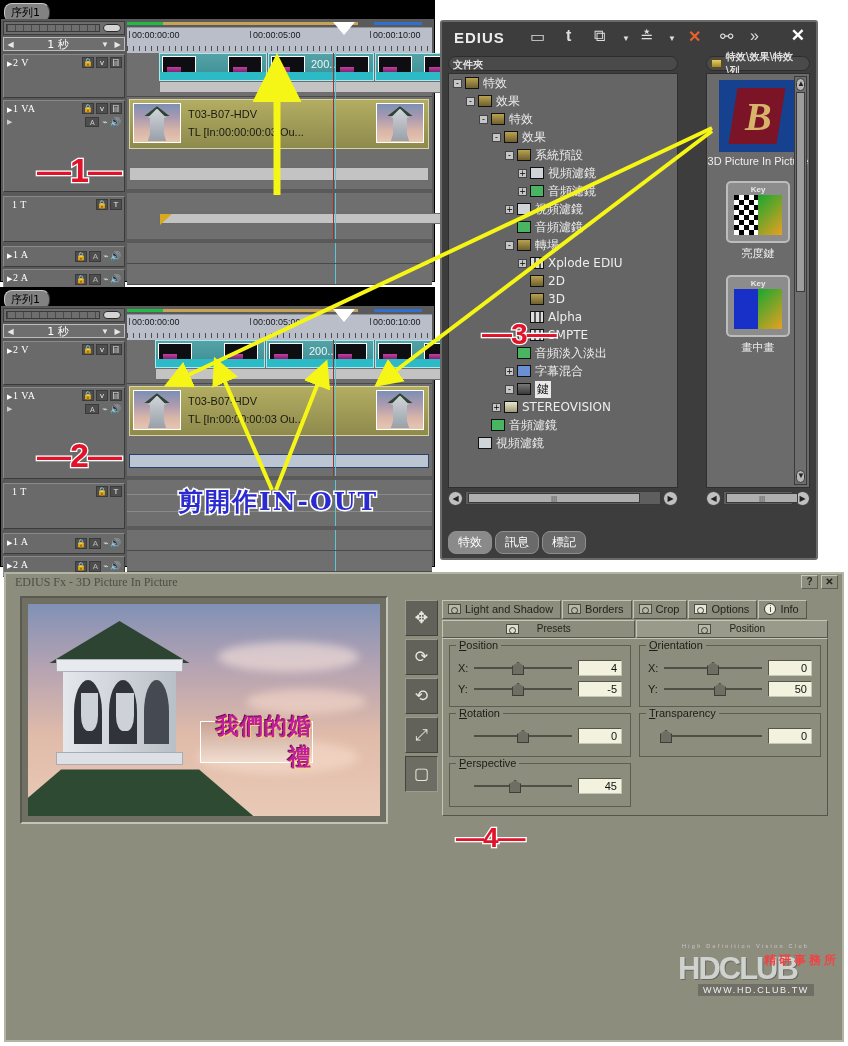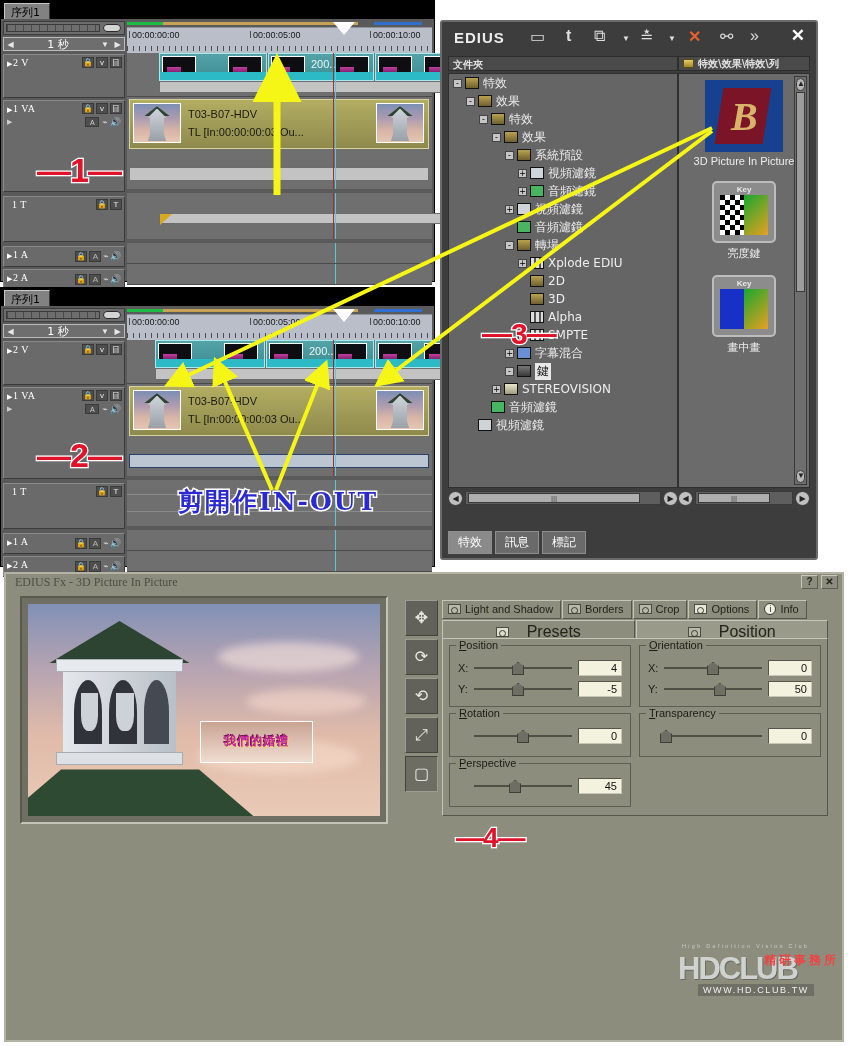--- a/index.html
+++ b/index.html
@@ -167,21 +167,21 @@
   .tn-ico { width:14px;height:12px;margin-right:4px;flex:none;border:1px solid #111;}
   .ic-folder{background:linear-gradient(#b9a24f,#6e6030);}
   .ic-vf{background:#cfd4d8;}
   .ic-af{background:#49b563;}
   .ic-grid{background:repeating-linear-gradient(to right,#ddd 0 3px,#555 3px 5px);}
   .ic-t{background:#6b8fd4;color:#fff;font-size:8px;text-align:center;line-height:10px;}
   .ic-key{background:linear-gradient(#777,#3a3a3a);}
   .ic-stereo{background:linear-gradient(#e9e6cd,#9e9b7d);}
   .tnode.sel .lbl{ background:#e9e9e9; color:#111; padding:0 2px;}
 
-  .previewpane { position:absolute; right:6px; top:34px; width:132px; bottom:52px;}
+  .previewpane { position:absolute; right:6px; top:34px; width:104px; bottom:52px;}
   .pvbox { position:absolute; left:0;right:0;top:17px;bottom:18px;
     background:#6b6b6b; border:1px solid #2f2f2f; overflow:hidden;}
   .pv-item { text-align:center; color:#ededed; font-size:11px; margin-top:6px;}
   .pv-thumb-b { width:78px;height:72px;margin:0 auto; background:#16418f; position:relative;}
   .pv-thumb-b .bshape{position:absolute;left:14px;top:8px;width:48px;height:56px;
     background:#7c1427; transform:skewX(-9deg);}
   .pv-thumb-b .bletter{position:absolute;left:26px;top:13px;color:#d8b46a;
     font-size:40px;font-style:italic;font-weight:bold;font-family:"Liberation Serif",serif;}
   .keythumb { width:64px;height:62px;margin:0 auto; background:#8c8c8c;
     border:2px solid #bcbcbc; border-radius:5px; position:relative;}
@@ -230,21 +230,21 @@
   .tabsarea { position:absolute; left:436px; top:26px; right:14px; height:215px; }
   .tabrow { display:flex; gap:1px; }
   .ftab { background:#8d8d7e; border:1px solid; border-color:#c6c6b6 #55554a #55554a #c6c6b6;
     color:#23231c; font-size:11px; padding:2px 7px 3px 5px; display:flex; align-items:center; gap:4px;}
   .keyico{ width:13px;height:10px; background:#b9b9a8; border:1px solid #4c4c42; display:inline-block;
     position:relative;}
   .keyico:after{content:"";position:absolute;left:2px;top:2px;width:5px;height:5px;
     border:1px solid #3a3a33; border-radius:50%;}
   .ftab2row{display:flex; gap:1px; margin-top:1px;}
   .ftab2{ flex:1; background:#8d8d7e; border:1px solid; border-color:#c6c6b6 #55554a #55554a #c6c6b6;
-    color:#23231c;font-size:16px;padding:2px 0 3px 0; display:flex;align-items:center;
+    color:#23231c;font-size:10px;padding:2px 0 3px 0; display:flex;align-items:center;
     justify-content:center; gap:18px;}
   .ftab2.sel{background:#9a9a8b;}
 
   .panelbody{ position:absolute; left:436px; top:64px; right:14px; height:178px;
     background:#8d8d7e; border:1px solid; border-color:#c6c6b6 #55554a #55554a #c6c6b6;
     padding:6px; display:grid; grid-template-columns:1fr 1fr; gap:6px 8px;
     grid-template-rows: 62px 44px 44px; }
   .grp { border:1px solid #5d5d50; position:relative; padding:14px 8px 4px 8px; }
   .grp:before{ content:""; }
   .grp > .gl { position:absolute; left:6px; top:-7px; background:#8d8d7e; padding:0 3px;
@@ -265,21 +265,21 @@
   .wm .hd{ position:absolute; left:2px; top:9px; font-size:31px; font-weight:bold;
     color:#cfd3cf; letter-spacing:-2px; font-family:"Liberation Sans",sans-serif;
     text-shadow:1px 1px 0 #6a6a62; }
   .wm .cn{ position:absolute; left:88px; top:10px; font-size:12px; color:#ef4444;
     letter-spacing:3px; font-family:"Liberation Sans",sans-serif; font-weight:bold;}
   .wm .url{ position:absolute; left:22px; top:42px; font-size:9px; letter-spacing:1.6px;
     color:#f0f0f0; background:#6f6f66; padding:1px 5px; font-family:"Liberation Sans",sans-serif;}
 
   
   #arrows{ position:absolute; inset:0; pointer-events:none; z-index:25; }
-  .cjk { font-family:"DejaVu Sans", sans-serif; }
+  .cjk { font-family:"DejaVu Sans", sans-serif;border-radius:8px; }
   .cjk-serif { font-family:"DejaVu Serif", serif; }
   .inout {
     position:absolute; left:178px; top:485px; font-size:25px; font-weight:bold;
     color:#2a2ad0; -webkit-text-stroke:3px #ffffff; paint-order: stroke fill;
     font-family:"DejaVu Serif", serif; letter-spacing:2px; z-index:30;
   }
 </style>
 </head>
 <body>
 
@@ -692,20 +692,25 @@
             <div class="pm blank"></div>
             <div class="tn-ico ic-grid"></div>
             <span class="lbl">Alpha</span>
           </div>
           <div class="tnode cjk" style="padding-left: 69px;">
             <div class="pm">+</div>
             <div class="tn-ico ic-grid"></div>
             <span class="lbl">SMPTE</span>
           </div>
           <div class="tnode cjk" style="padding-left: 56px;">
+            <div class="pm blank"></div>
+            <div class="tn-ico ic-af"></div>
+            <span class="lbl">音頻淡入淡出</span>
+          </div>
+          <div class="tnode cjk" style="padding-left: 56px;">
             <div class="pm">+</div>
             <div class="tn-ico ic-t"></div>
             <span class="lbl">字幕混合</span>
           </div>
           <div class="tnode cjk sel" style="padding-left: 56px;">
             <div class="pm">-</div>
             <div class="tn-ico ic-key"></div>
             <span class="lbl">鍵</span>
           </div>
           <div class="tnode cjk" style="padding-left: 43px;">
@@ -815,21 +820,21 @@
         <div style="position:absolute;left:13%;top:36%;width:8%;height:30%;background:#30343a;border-radius:50% 50% 0 0;"></div>
         <div style="position:absolute;left:23%;top:36%;width:8%;height:30%;background:#30343a;border-radius:50% 50% 0 0;"></div>
         <div style="position:absolute;left:33%;top:36%;width:7%;height:30%;background:#454a52;border-radius:50% 50% 0 0;"></div>
         <div style="position:absolute;left:15%;top:42%;width:5%;height:18%;background:#cdd2d8;border-radius:0 0 40% 40%;"></div>
         <div style="position:absolute;left:25%;top:42%;width:5%;height:18%;background:#cdd2d8;border-radius:0 0 40% 40%;"></div>
         <div style="position:absolute;left:8%;top:70%;width:36%;height:6%;background:#dde1e6;border:1px solid #a8adb4;"></div>
 
         <div style="position:absolute;left:49%;top:55%;width:32%;height:20%;
                     background:linear-gradient(#c9a394,#f0ddd0);border:1px solid #fff;
                     display:flex;align-items:center;justify-content:center;">
-          <span class="cjk" style="color:#c01e9e;font-size:12px;font-weight:bold;letter-spacing:1px;
+          <span class="cjk" style="color:#c01e9e;font-size:23px;font-weight:bold;letter-spacing:1px;
                        text-shadow:1px 1px 0 #f3d86e,-1px -1px 0 #6a1050;text-align:right;">我們的婚禮</span>
         </div>
       </div>
     </div>
 
     <div class="toolcol">
       <div class="toolbtn">✥</div>
       <div class="toolbtn">⟳</div>
       <div class="toolbtn">⟲</div>
       <div class="toolbtn">⤢</div>

